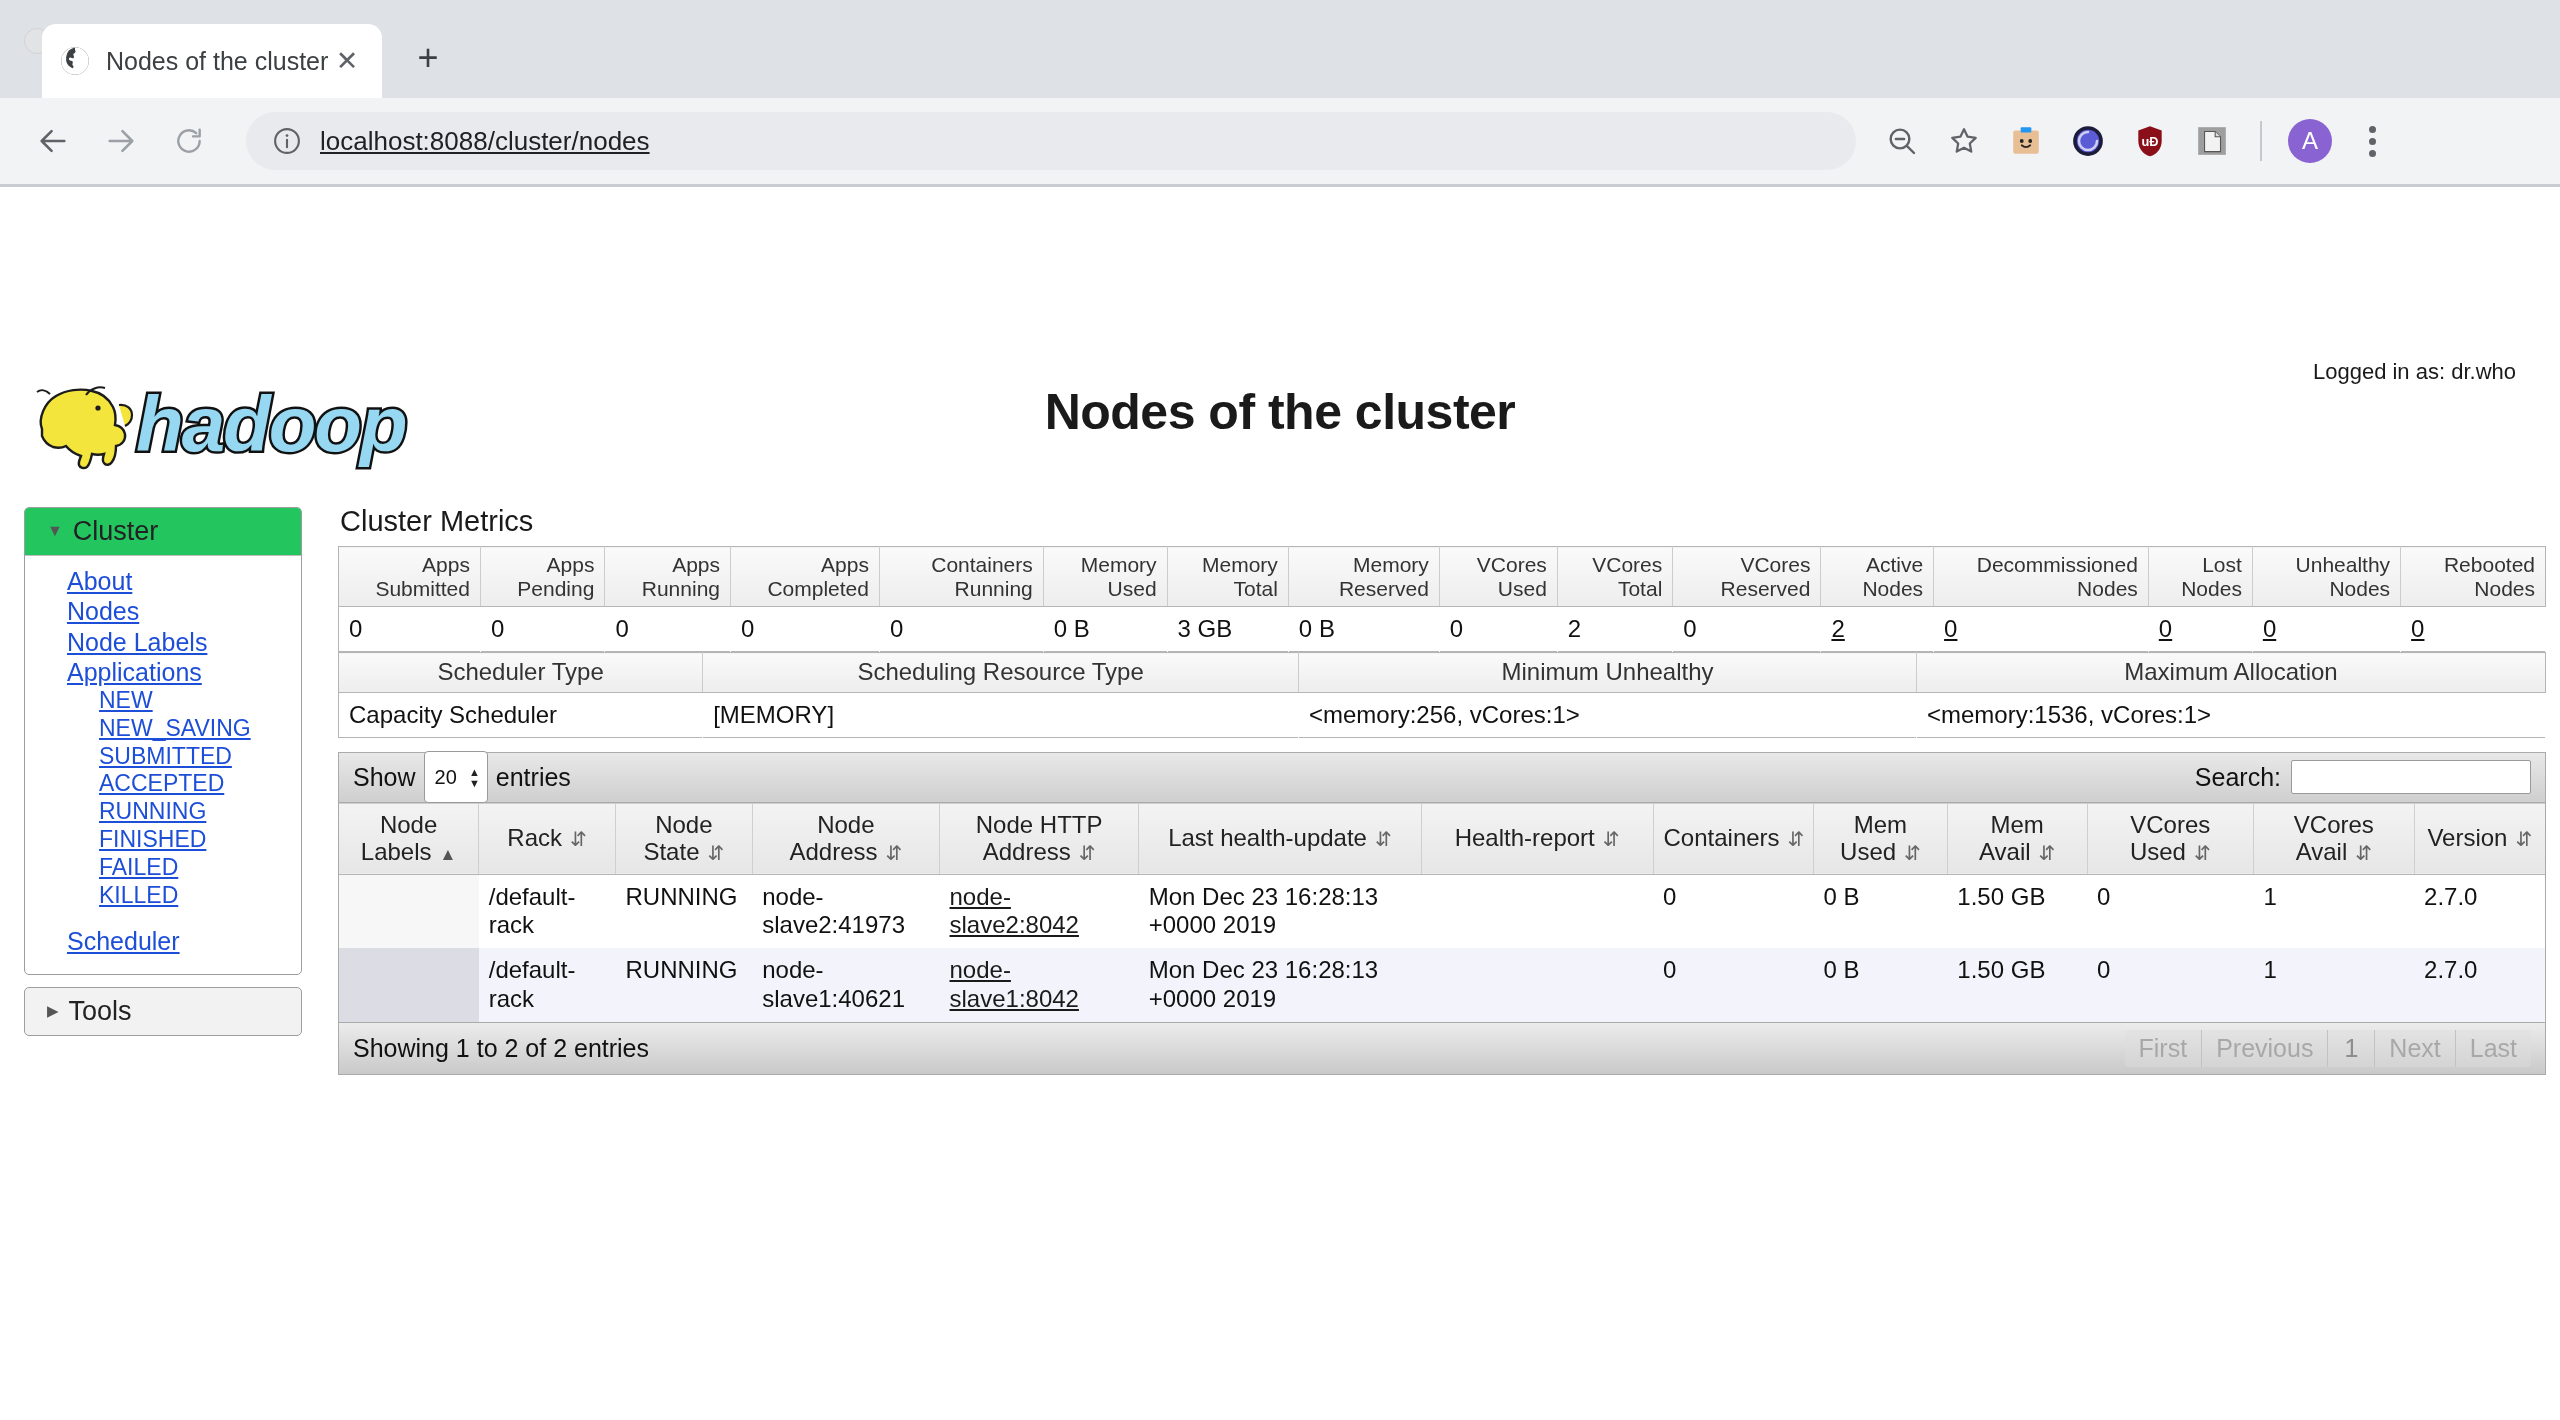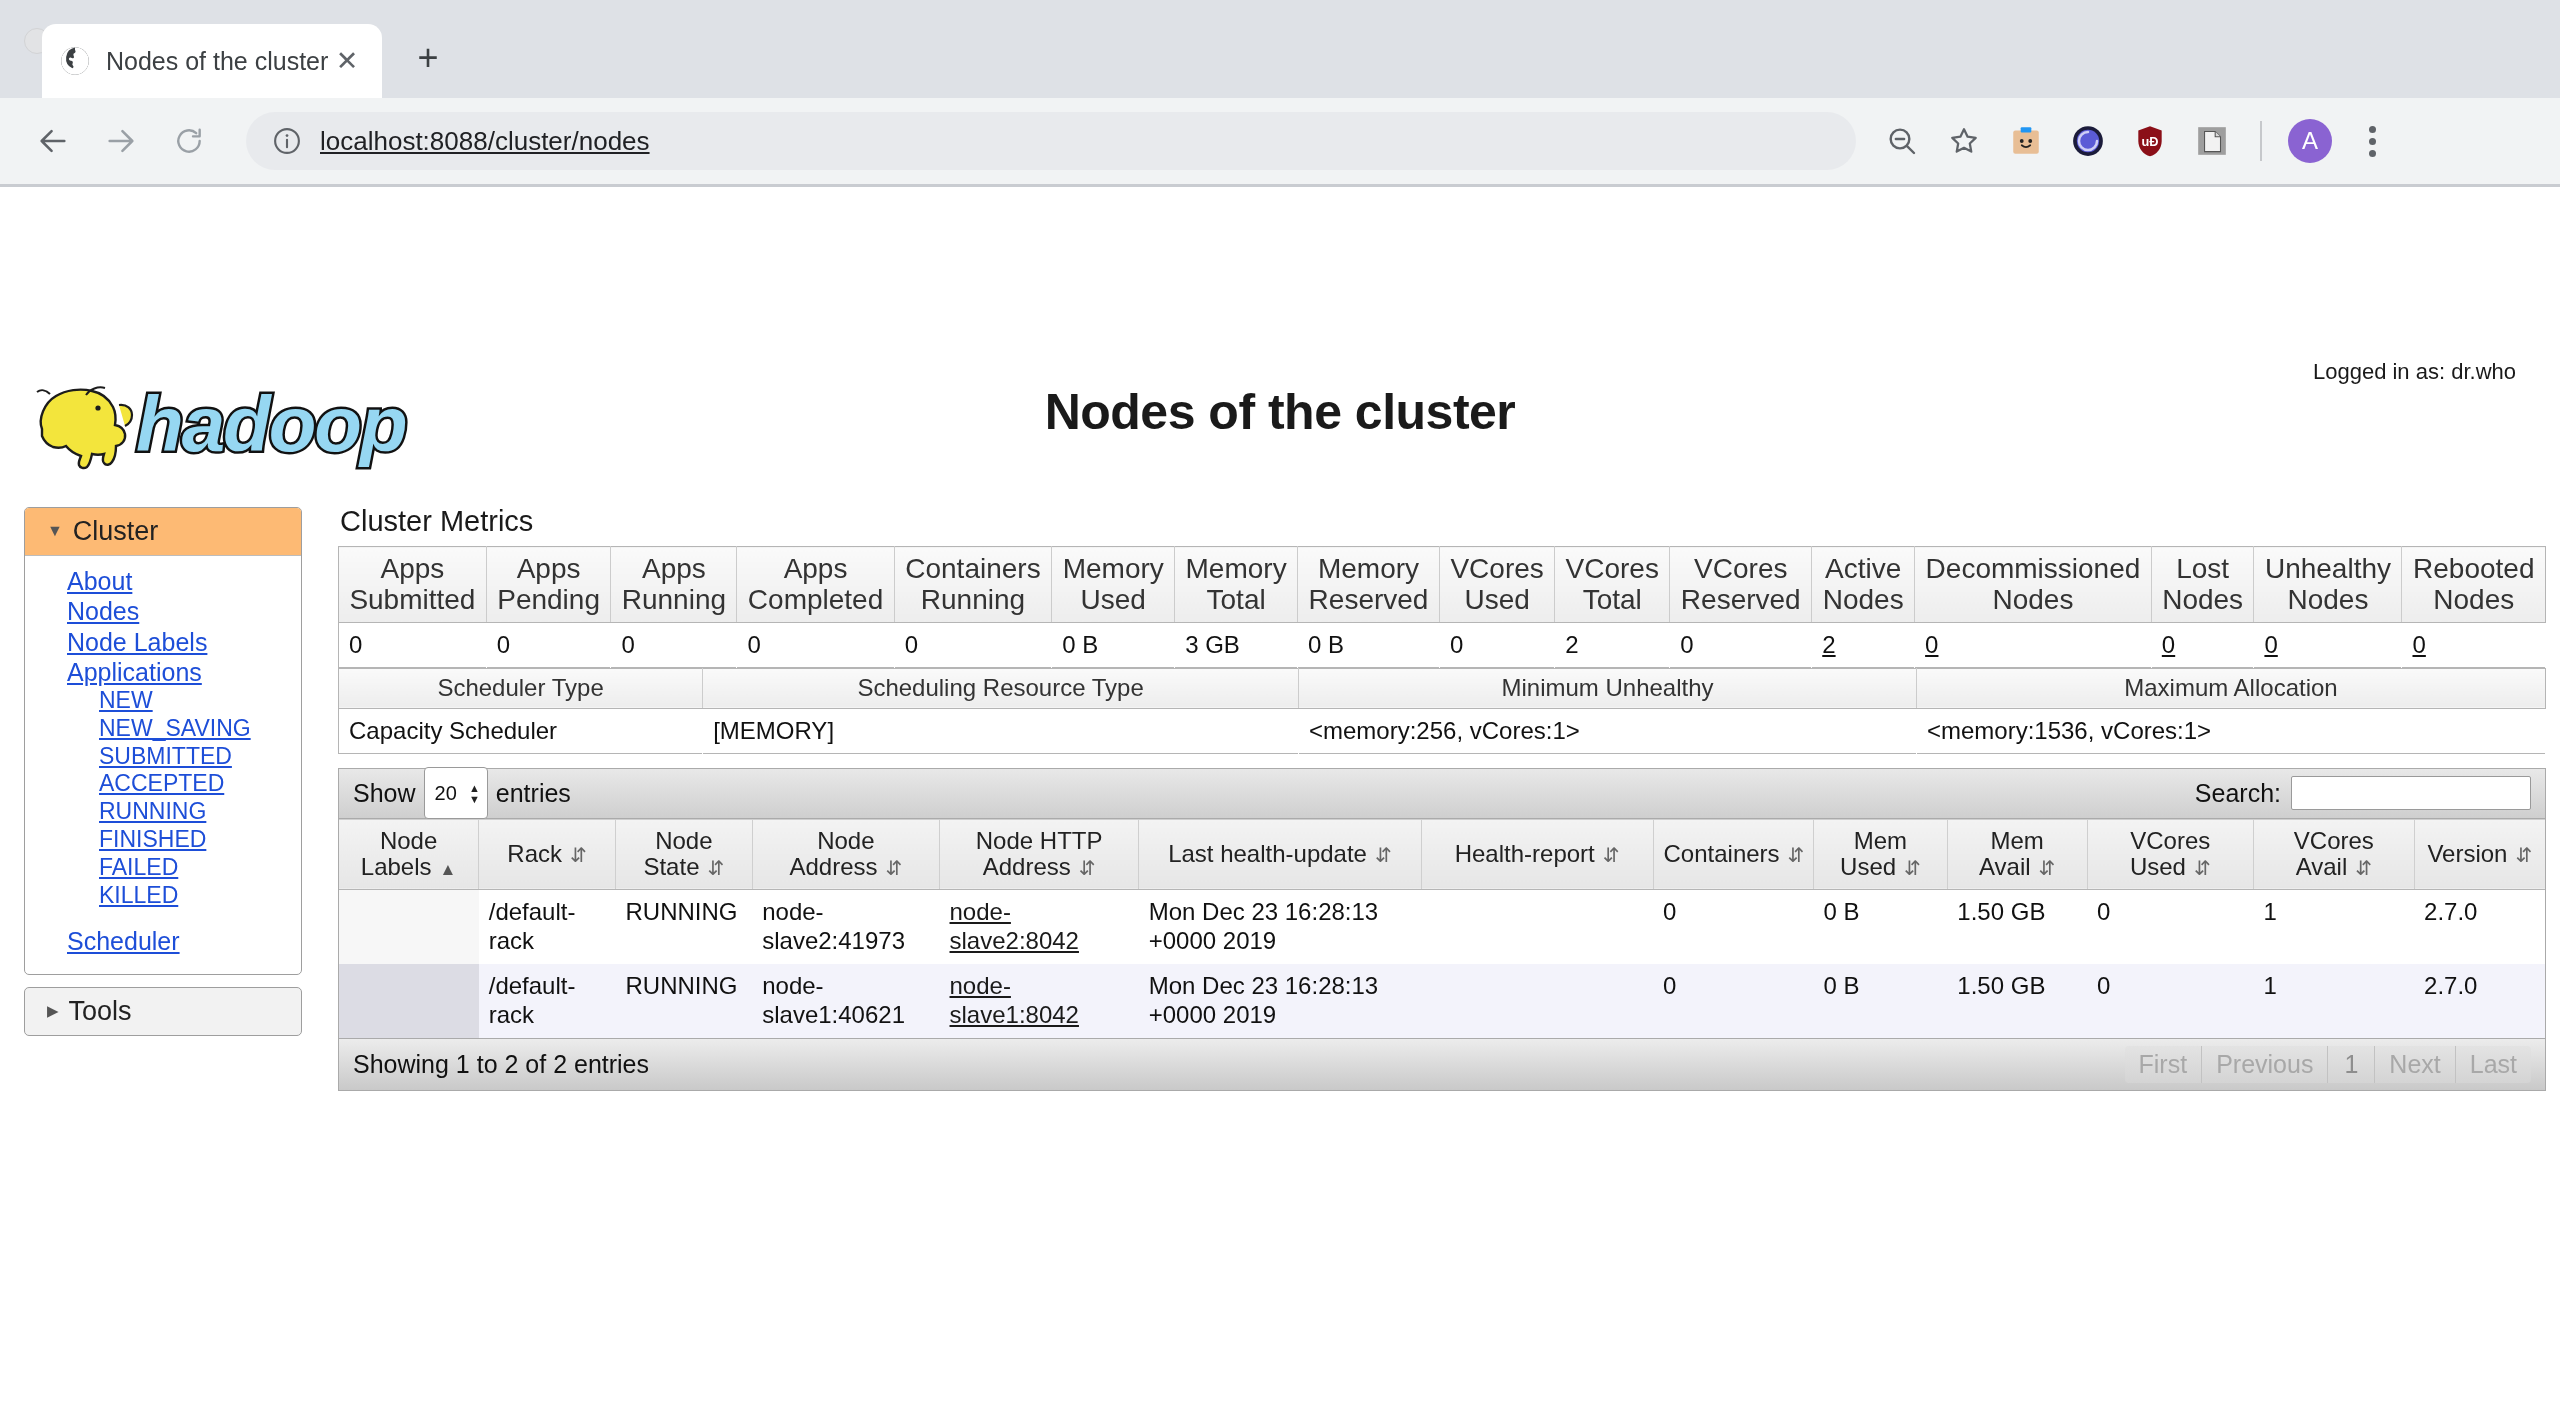--- a/index.html
+++ b/index.html
@@ -57,21 +57,21 @@
   .logo { position:absolute; left:24px; top:178px; width:500px; height:110px; }
   .pagetitle {
     position:absolute; left:0; right:0; top:196px; text-align:center;
     font-size:50px; font-weight:bold; color:#1a1a1a; letter-spacing:-0.5px;
   }
 
   
   .sidebar { position:absolute; left:24px; top:320px; width:278px; }
   .navblock { border:1px solid #9e9e9e; border-radius:5px; background:#fff; }
   .navhead {
-    background:#fdba74; border-bottom:1px solid #bdbdbd; padding:8px 0 8px 22px;
+    background:#22c55e; border-bottom:1px solid #bdbdbd; padding:8px 0 8px 22px;
     font-size:27px; color:#222; border-radius:4px 4px 0 0;
   }
   .navhead .caret { font-size:16px; color:#555; margin-right:10px; position:relative; top:-4px; }
   .navbody { padding:10px 0 18px 42px; }
   .navlink { display:block; font-size:25px; color:#1d4ed8; text-decoration:underline; line-height:1.21; white-space:nowrap; }
   .navsub { padding-left:32px; }
   .navsub .navlink { font-size:23px; }
   .nav-gap { height:16px; }
   .toolsblock {
     margin-top:12px; border:1px solid #9e9e9e; border-radius:5px; background:#f2f2f2;
@@ -84,22 +84,22 @@
   .sec-title { font-size:29px; color:#1a1a1a; margin:0 0 8px 2px; }
   .sec-title.second { margin-top:16px; }
 
   table { border-collapse:collapse; width:100%; }
 
   
   .metrics { border:1px solid #b5b5b5; background:#fff; }
   .metrics th {
     background:linear-gradient(#fafafa,#ededed);
     border-right:1px solid #ccc; border-bottom:1px solid #b5b5b5;
-    font-size:28px; font-weight:normal; color:#333; padding:6px 10px;
-    text-align:center; line-height:1.12;
+    font-size:21px; font-weight:normal; color:#333; padding:6px 10px;
+    text-align:right; line-height:1.12;
   }
   .metrics th:last-child { border-right:none; }
   .metrics td {
     font-size:24px; color:#111; padding:8px 10px; text-align:left;
     border-right:1px solid transparent;
   }
   .metrics td a { color:#111; text-decoration:underline; }
 
   
   .sched th {

